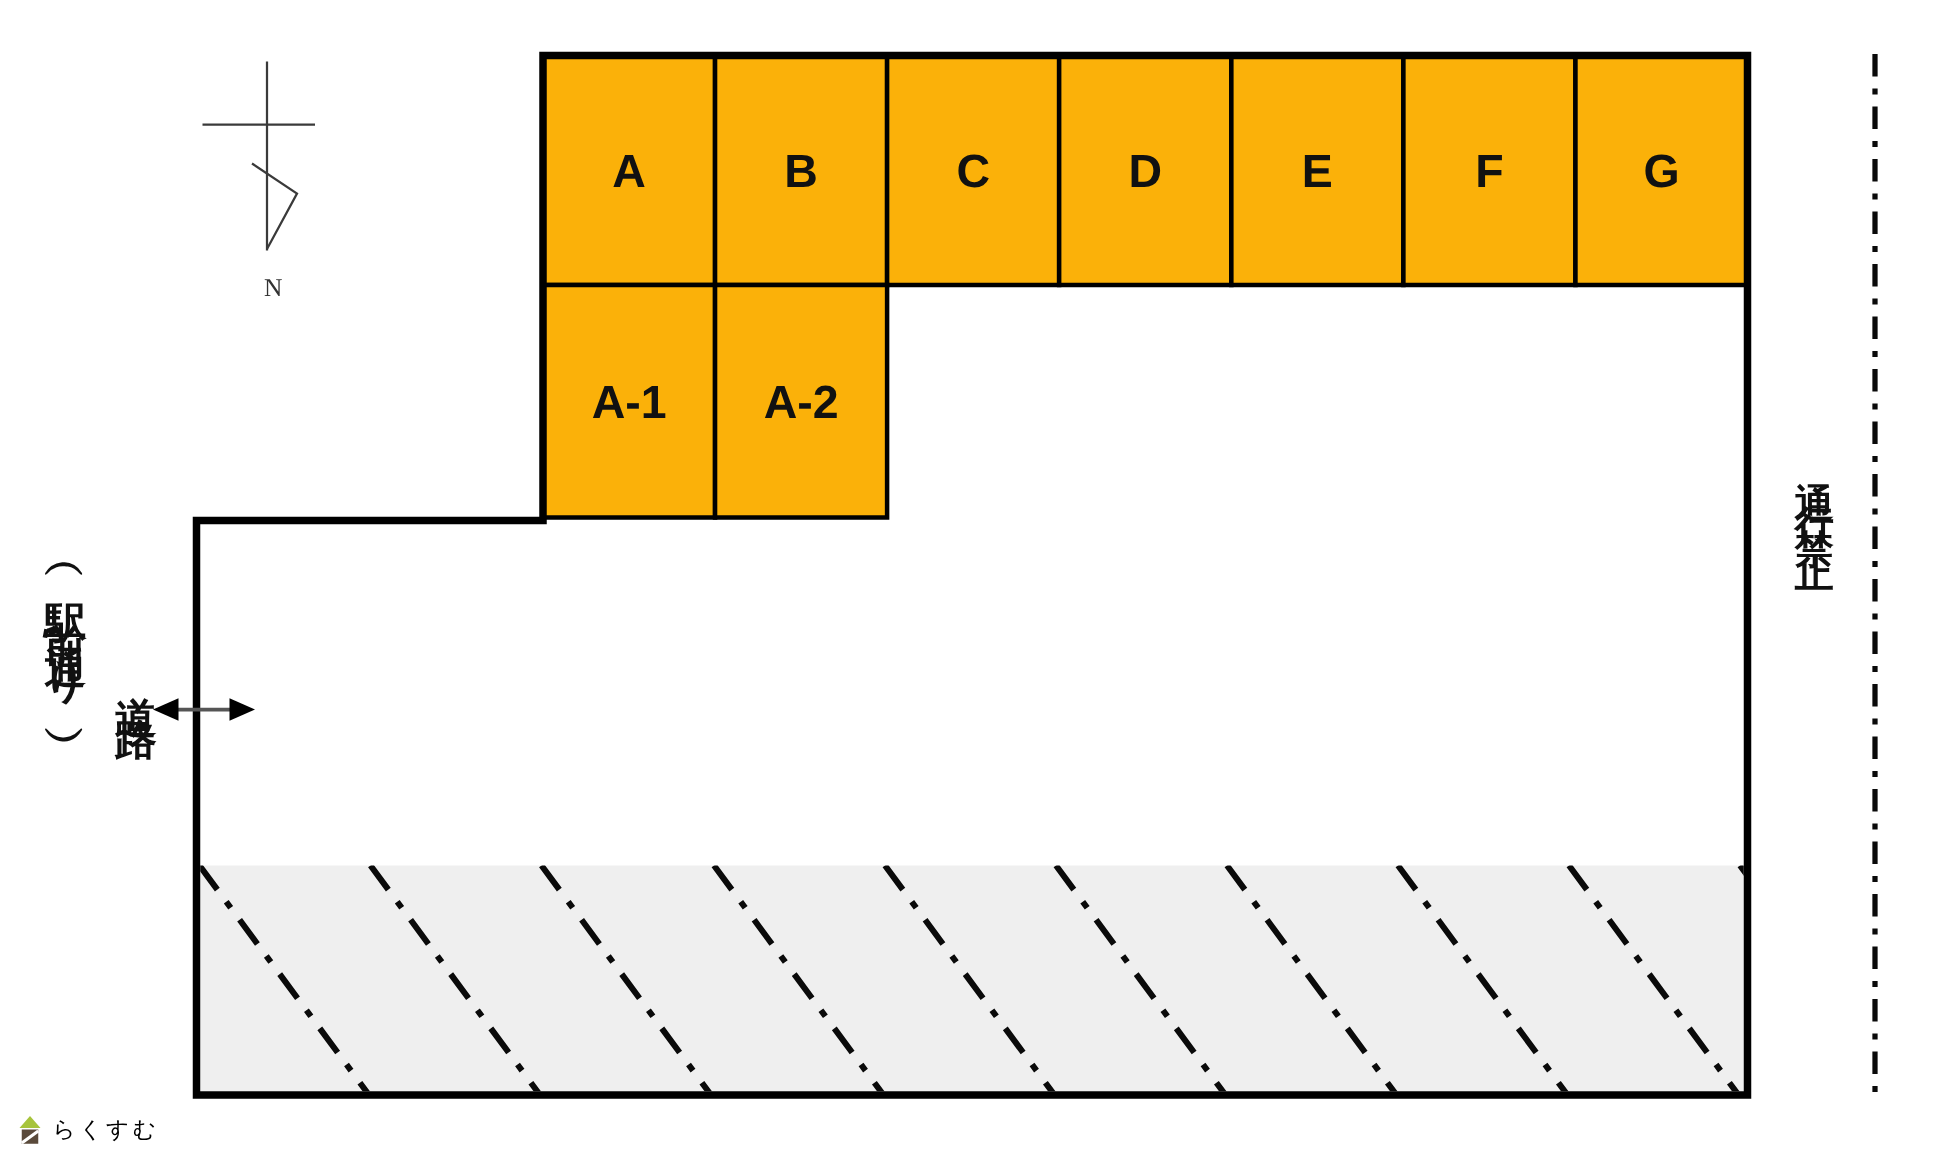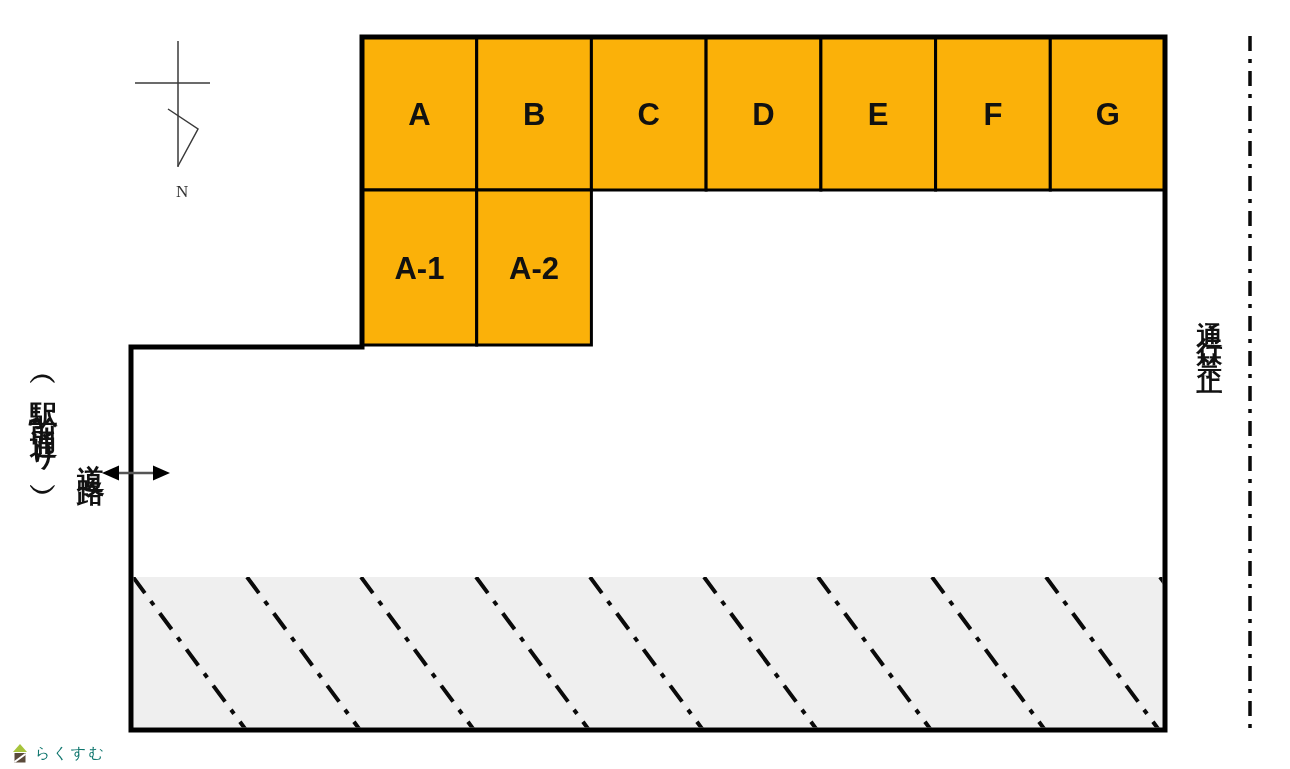--- a/index.html
+++ b/index.html
@@ -63,21 +63,21 @@
     position: absolute;
     left: 12px;
     top: 744px;
     display: flex;
     align-items: center;
     gap: 7px;
   }
   .brand-text {
     font-size: 15px;
     letter-spacing: 2.5px;
-    color: #0f766e;
+    color: #000000;
     font-family: "Liberation Sans", sans-serif;
   }
 </style>
 </head>
 <body>
 
 <div class="stage">
 
   <svg class="layer" width="1290" height="769" viewBox="0 0 1290 769">
 

